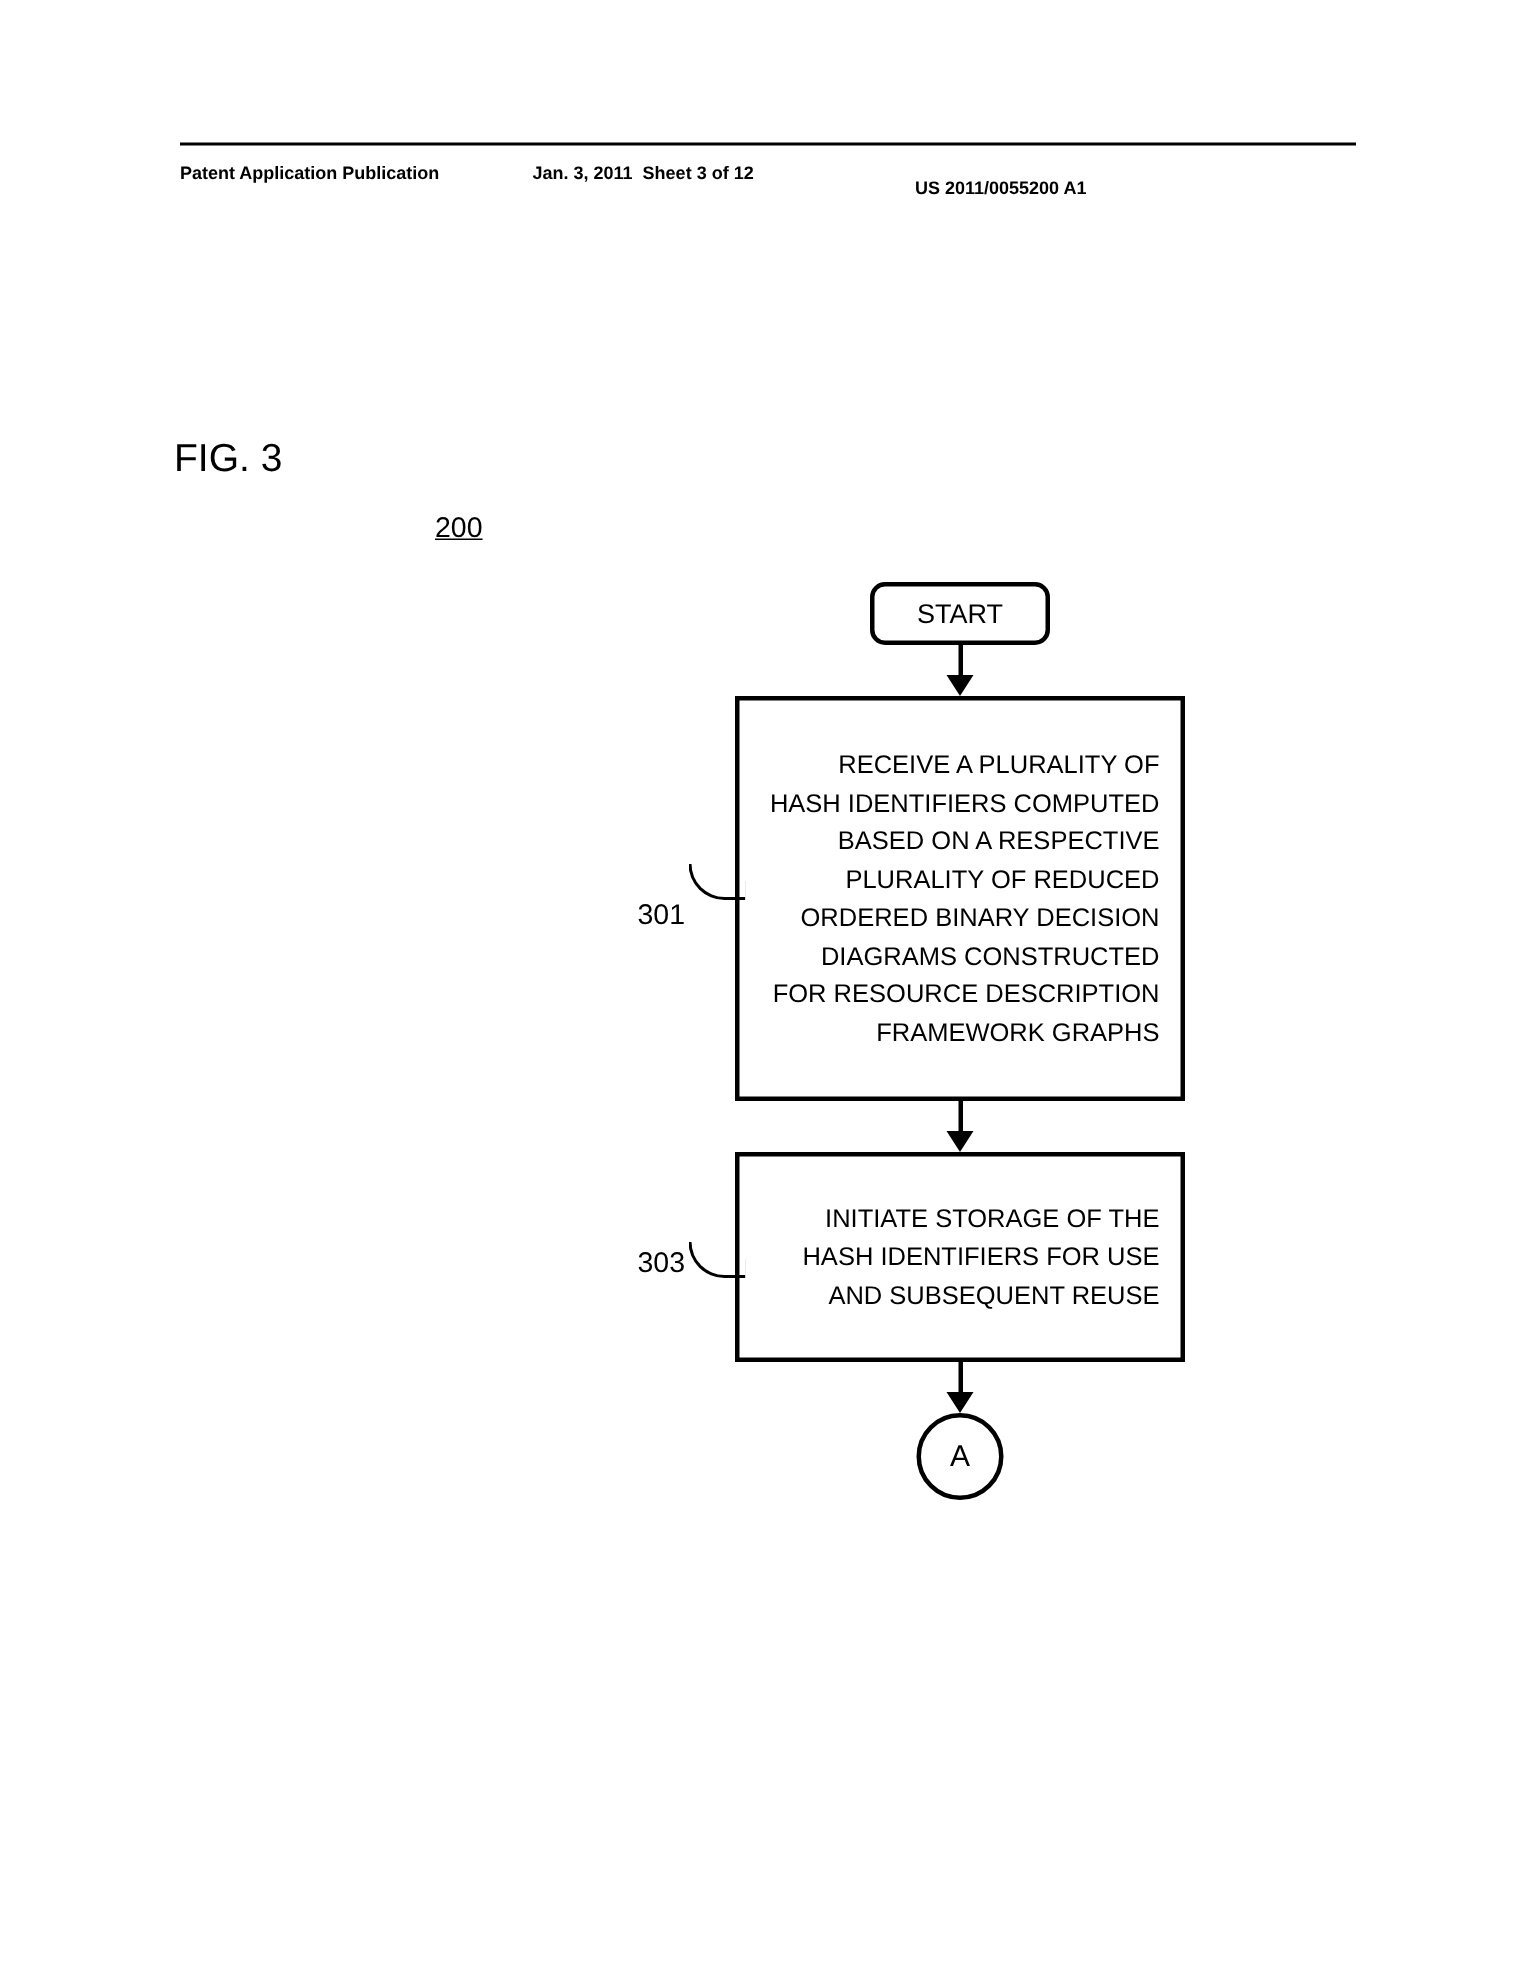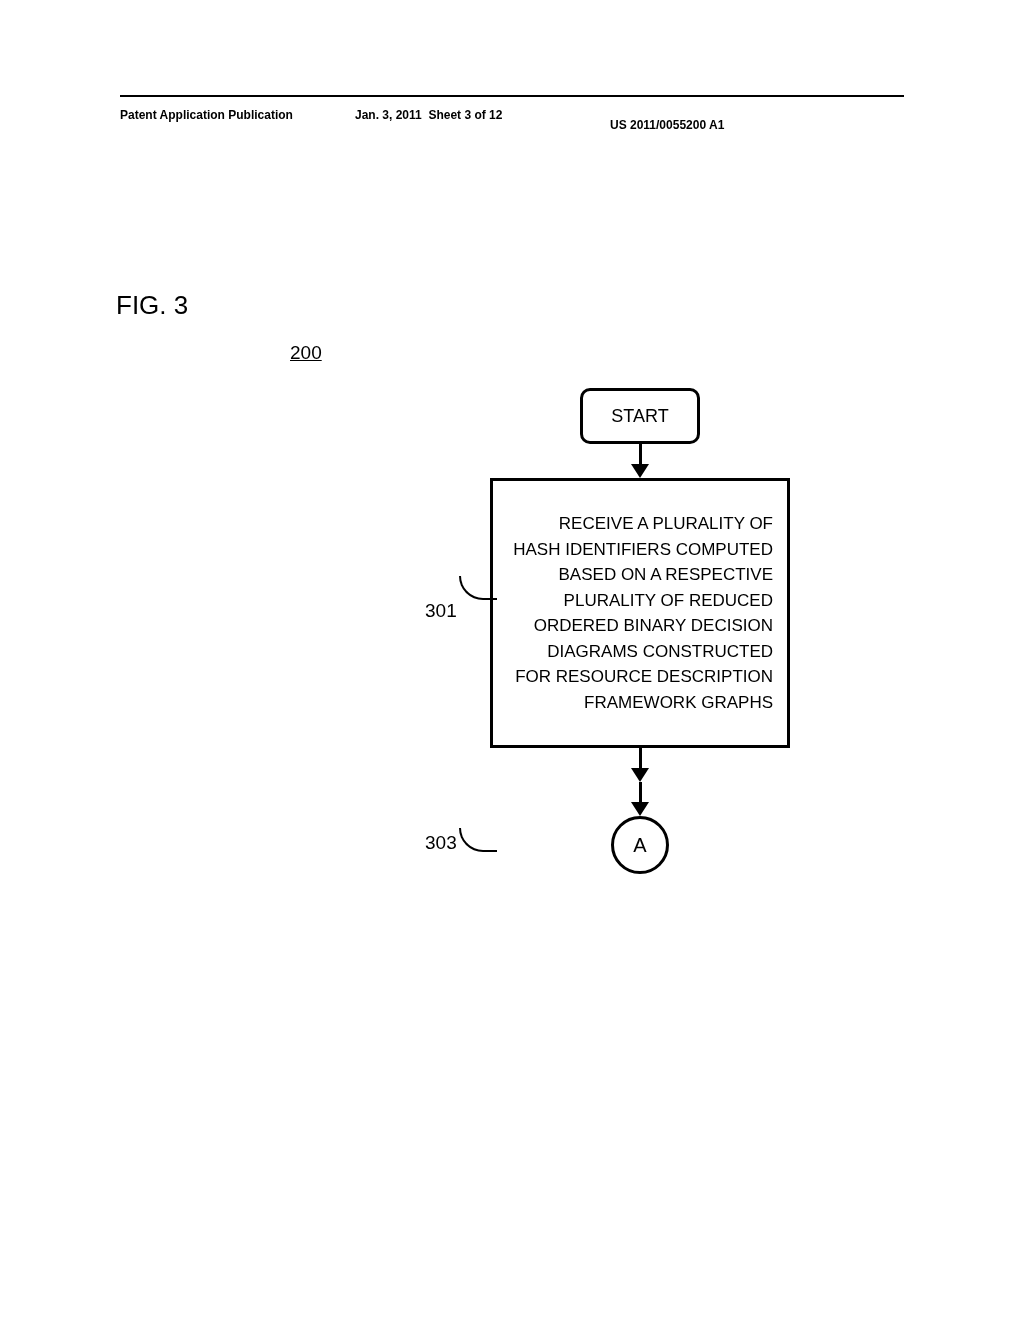--- a/index.html
+++ b/index.html
@@ -53,21 +53,21 @@
       text-decoration: underline;
     }
     .flowchart {
       position: absolute;
       top: 388px;
       left: 460px;
       width: 360px;
     }
     .start-box {
       width: 120px;
-      height: 56px;
+      height: 42px;
       border: 3px solid black;
       border-radius: 10px;
       display: flex;
       align-items: center;
       justify-content: center;
       margin: 0 auto;
       font-size: 18px;
     }
     .process-box {
       width: 300px;
@@ -189,20 +189,23 @@
 
   <div class="process-box box-301">
     <span>RECEIVE A PLURALITY OF HASH IDENTIFIERS COMPUTED BASED ON A RESPECTIVE PLURALITY OF REDUCED ORDERED BINARY DECISION DIAGRAMS CONSTRUCTED FOR RESOURCE DESCRIPTION FRAMEWORK GRAPHS</span>
   </div>
 
   <div class="arrow-container">
     <div class="arrow-line"></div>
     <div class="arrow-head"></div>
   </div>
 
+  <div class="process-box box-303">
+    <span>INITIATE STORAGE OF THE HASH IDENTIFIERS FOR USE AND SUBSEQUENT REUSE</span>
+  </div>
 
   <div class="arrow-container">
     <div class="arrow-line"></div>
     <div class="arrow-head"></div>
   </div>
 
   <div class="connector-circle">
     <span>A</span>
   </div>
 </div>

